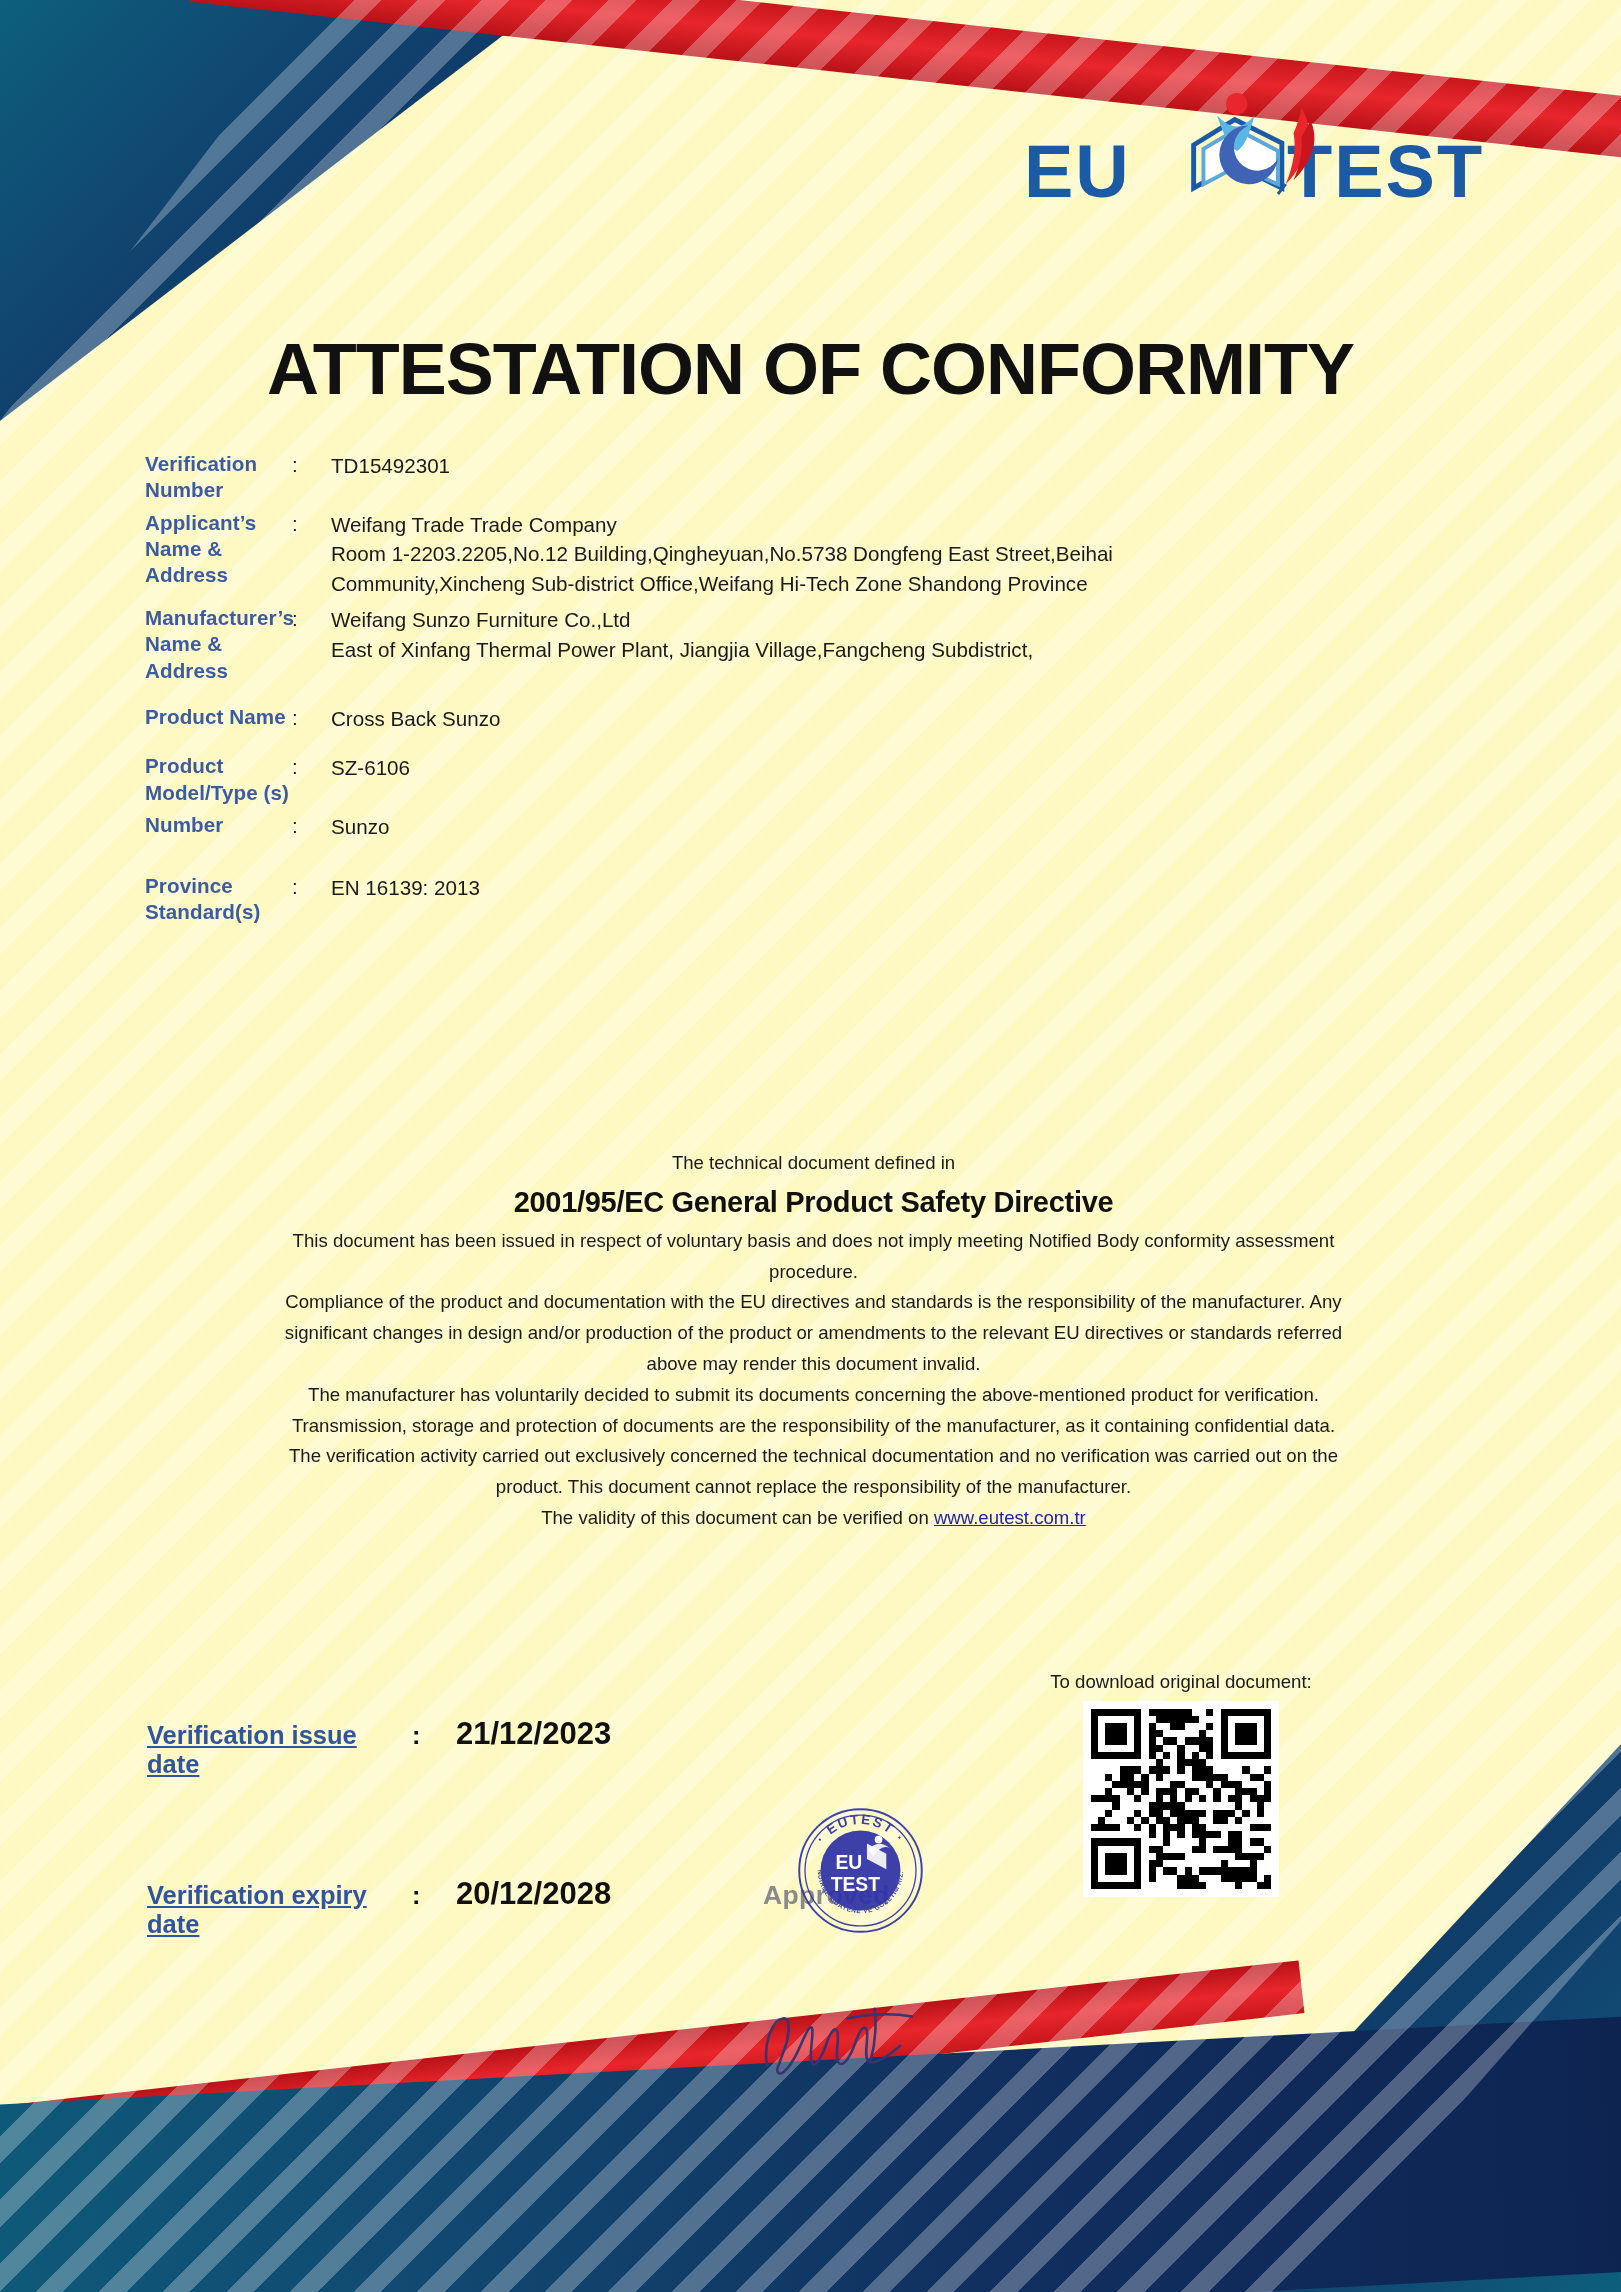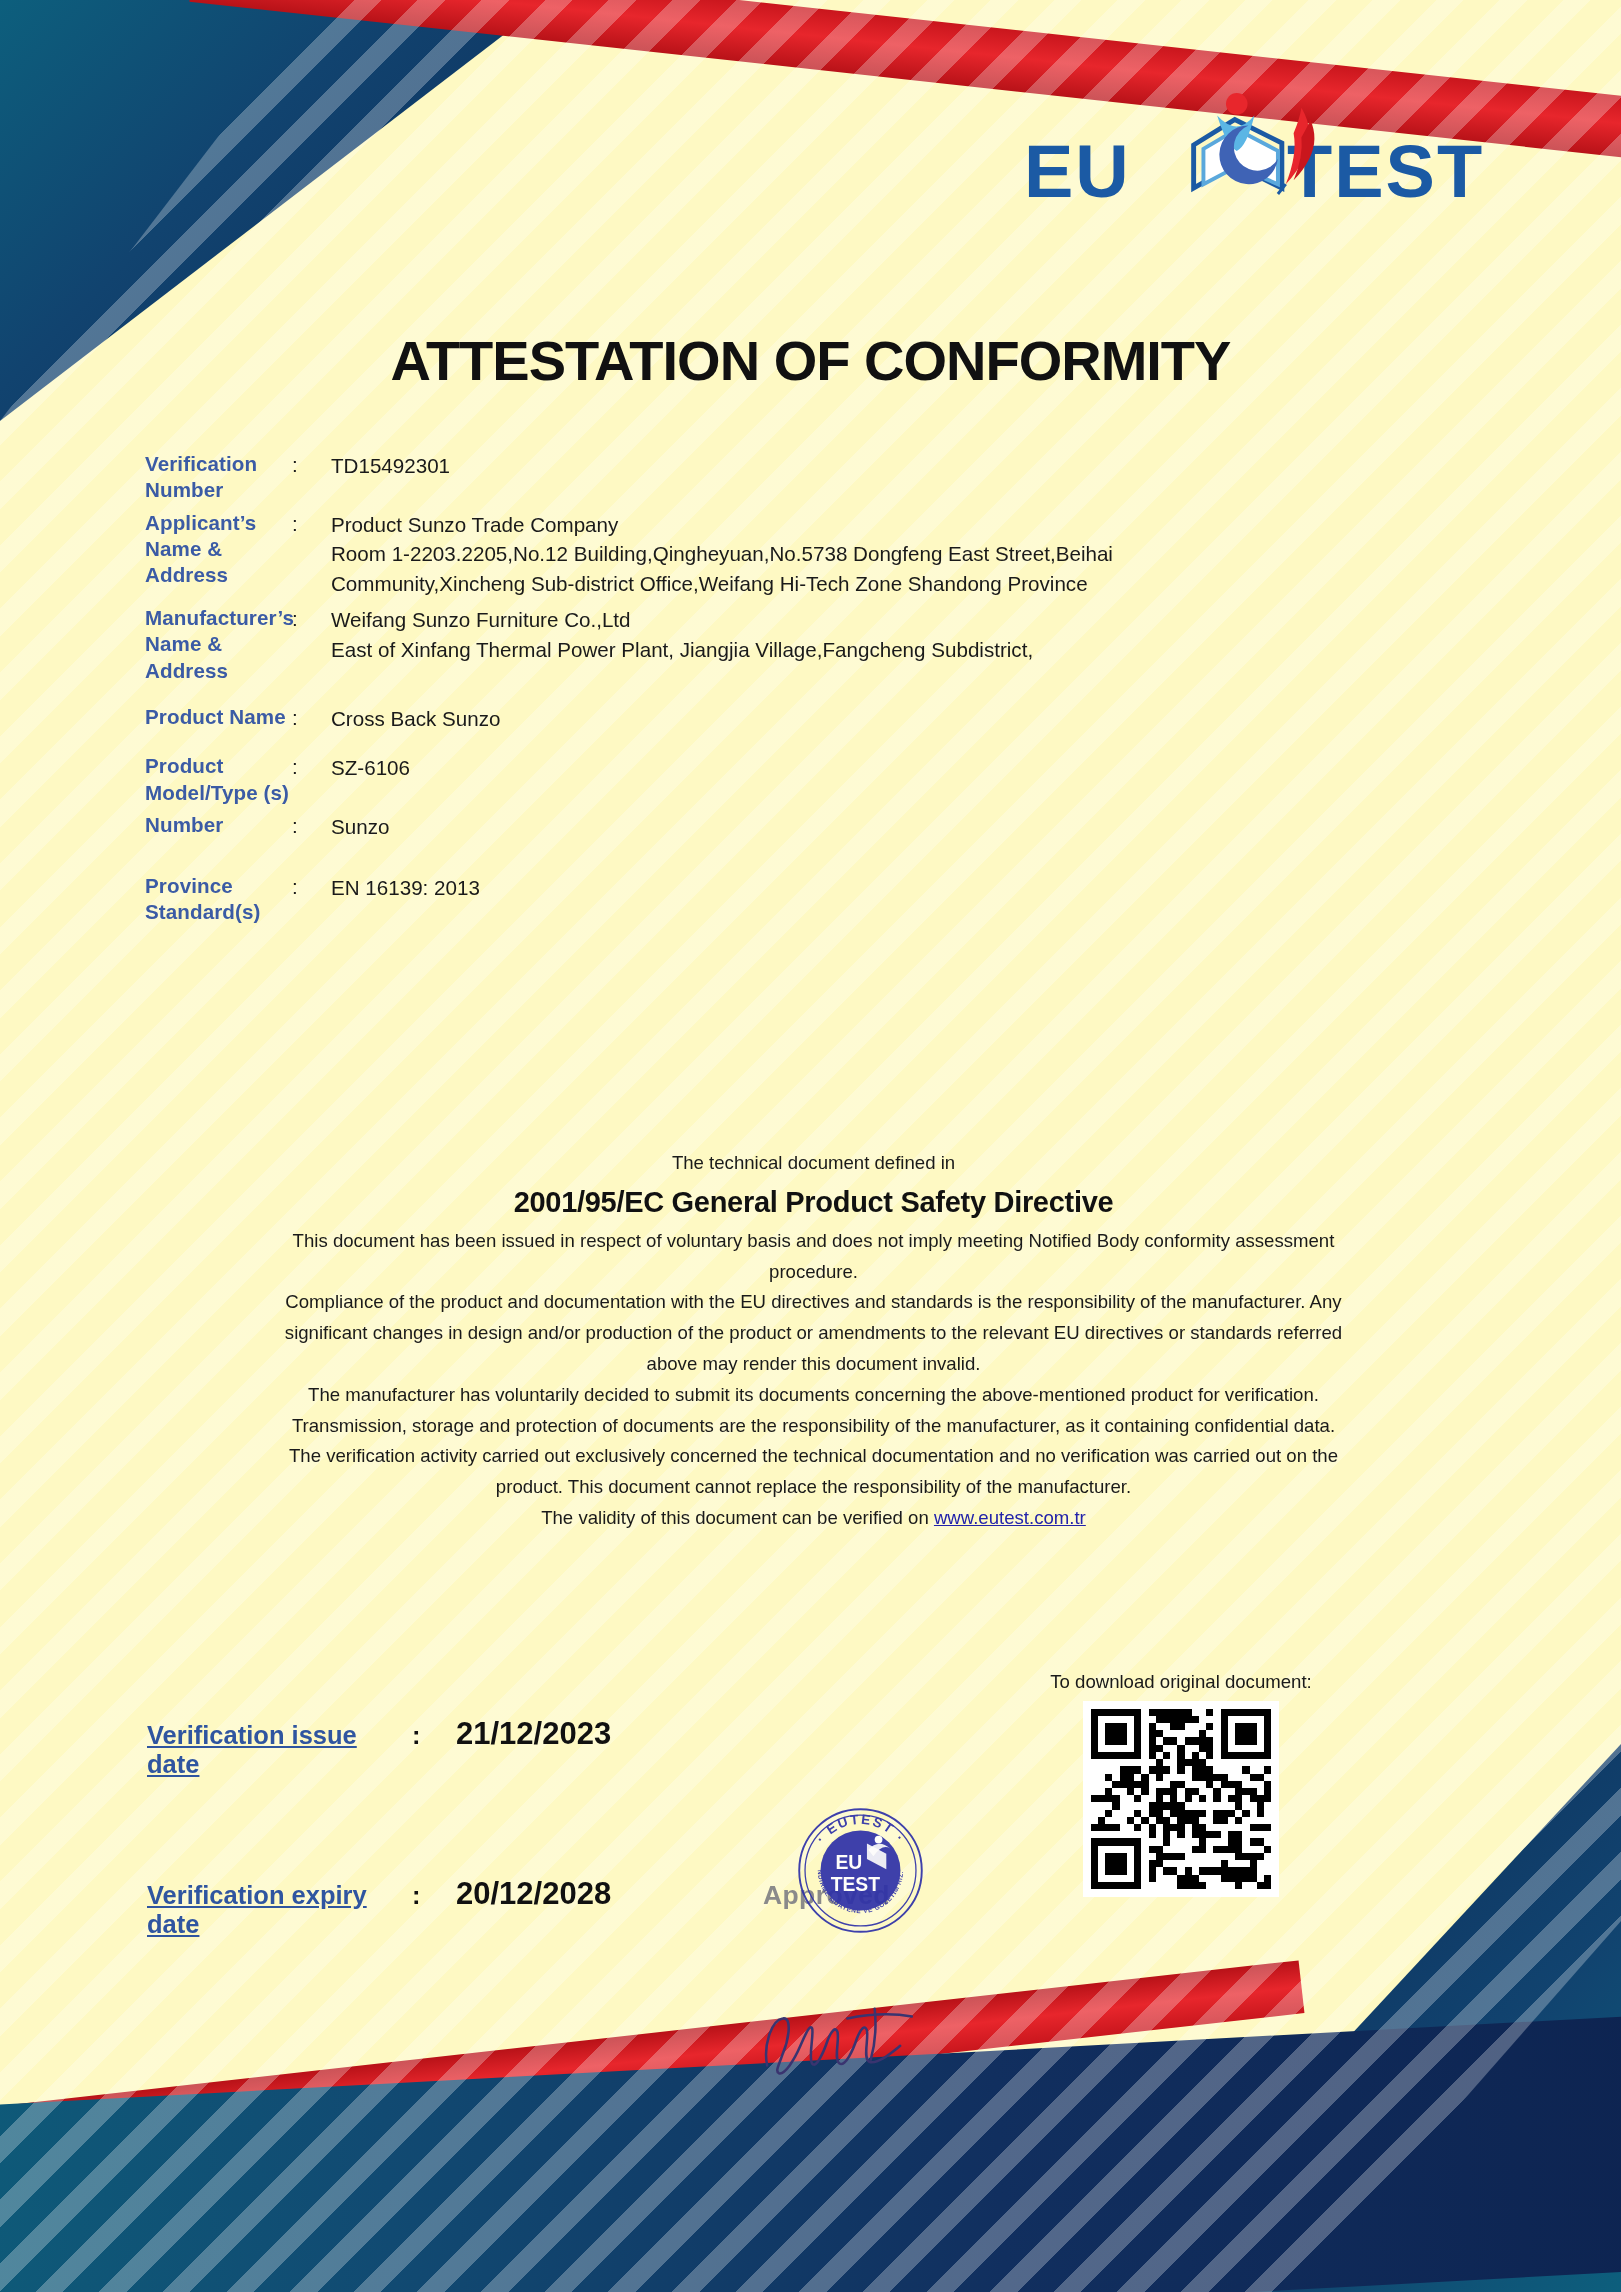--- a/index.html
+++ b/index.html
@@ -64,21 +64,21 @@
     font-size:74px;font-weight:700;color:#1b5aa4;letter-spacing:2px;
     font-family:"Liberation Sans", sans-serif;
   }
   .logo-eu{position:absolute;left:0;top:41px;}
   .logo-tst{position:absolute;left:263px;top:41px;}
   .logo-mark{position:absolute;left:152px;top:-2px;width:196px;height:118px;}
 
   
   .title{
     position:absolute;left:0;top:328px;width:1621px;text-align:center;
-    font-size:56px;font-weight:700;color:#111;letter-spacing:-1px;
+    font-size:72px;font-weight:700;color:#111;letter-spacing:-1px;
     font-family:"Liberation Sans", sans-serif;
   }
 
   
   .fields{position:absolute;left:145px;top:451px;width:1353px;}
   .frow{display:flex;align-items:flex-start;margin-bottom:5.9px;}
   .flabel{
     width:147px;flex:0 0 147px;color:#3b5ba5;font-weight:700;font-size:20.6px;
     line-height:1.28;letter-spacing:0.1px;
   }
@@ -174,21 +174,21 @@
         </div>
       </div>
 
       <div class="frow">
         <div class="flabel">
           <div>Applicant’s</div>
           <div>Name &amp; Address</div>
         </div>
         <div class="fcolon">:</div>
         <div class="fval">
-          <span class="l2">Product Sunzo Trade Company</span>
+          <span class="l2">Weifang Trade Trade Company</span>
           <span class="l2">Room 1-2203.2205,No.12 Building,Qingheyuan,No.5738 Dongfeng East Street,Beihai</span>
           <span class="l2">Community,Xincheng Sub-district Office,Weifang Hi-Tech Zone Shandong Province</span>
         </div>
       </div>
 
       <div class="frow">
         <div class="flabel">
           <div>Manufacturer’s</div>
           <div>Name &amp; Address</div>
         </div>

